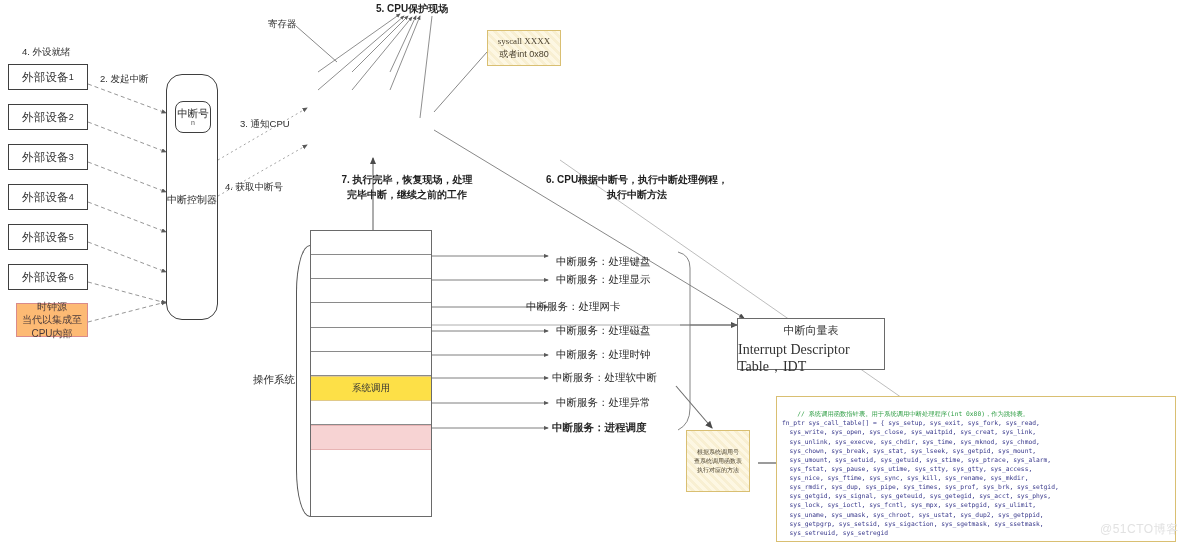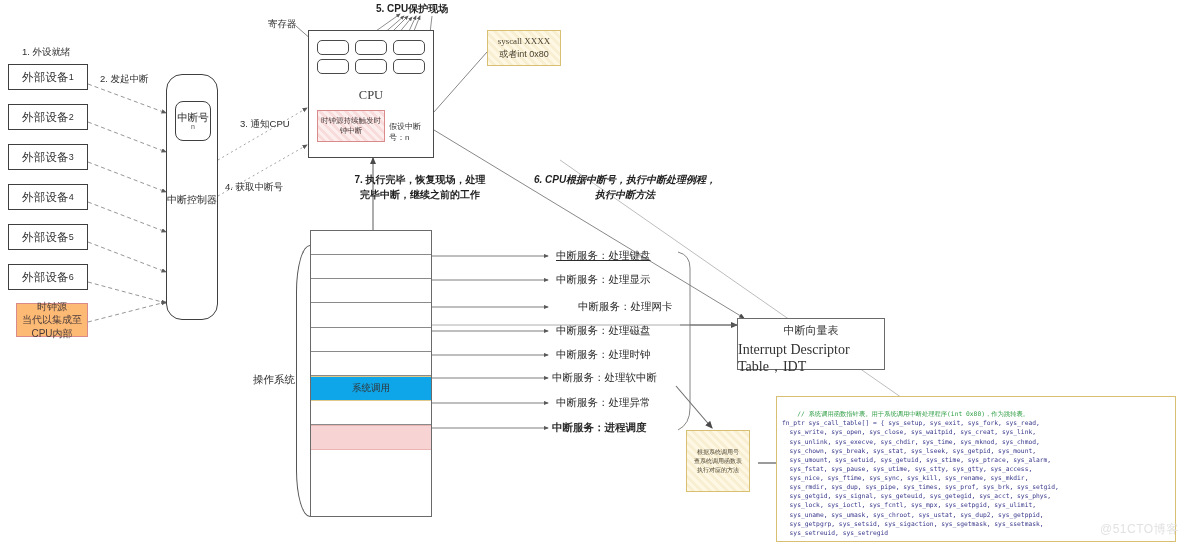--- a/index.html
+++ b/index.html
@@ -112,21 +112,21 @@
     background: #ffffff;
   }
   .os-row {
     border-bottom: 1px solid #8a8a8a;
     box-sizing: border-box;
     display:flex; align-items:center; justify-content:center;
     font-size: 9.5px; color:#333;
   }
   .os-row.blank { border-bottom: 1px solid #8a8a8a; }
   .os-row.syscall {
-    background:#0ea5e9; border-top:1px solid #e0c98a; border-bottom:1px solid #e0c98a;
+    background:#fde047; border-top:1px solid #e0c98a; border-bottom:1px solid #e0c98a;
   }
   .os-row.sched {
     background:#f7d3d3; border-top:1px solid #e8b4b4; border-bottom:1px solid #e8b4b4;
   }
   .os-row.last { border-bottom: none; }
 
   .brace {
     border-left: 1.3px solid #555;
     border-top-left-radius: 60px 200px;
     border-bottom-left-radius: 60px 200px;
@@ -236,21 +236,21 @@
     <path d="M678,252 Q690,255 690,268 L690,408 Q690,424 678,430" stroke="#777" stroke-width="0.9" fill="none"></path>
 
     <path d="M676,386 L712,428" stroke="#6a6a6a" stroke-width="1.1" fill="none" marker-end="url(#ah)"></path>
     <path d="M690,325 L737,325" stroke="#777" stroke-width="0.8" fill="none"></path>
 
     <path d="M758,463 L783,463" stroke="#4a4a4a" stroke-width="1.1" fill="none" marker-end="url(#ah)"></path>
 
     <path d="M560,160 L905,400" stroke="#8a8a8a" stroke-width="0.75" fill="none" opacity="0.75"></path>
   </svg>
 
-  <div class="abs lbl" style="left:22px; top:46px;">1. 外设就绪</div>
+  <div class="abs lbl" style="left:22px; top:46px;">4. 外设就绪</div>
 
   <div class="abs dev-box" style="left:8px; top:64px; width:80px; height:26px;">
     <span>外部设备</span>
       <span class="sub">1</span>
   </div>
   <div class="abs dev-box" style="left:8px; top:104px; width:80px; height:26px;">
     <span>外部设备</span>
       <span class="sub">2</span>
   </div>
   <div class="abs dev-box" style="left:8px; top:144px; width:80px; height:26px;">
@@ -272,58 +272,43 @@
 
   <div class="abs clock-box" style="left:16px; top:303px; width:72px; height:34px;">
     <span style="white-space:pre-line;">时钟源
 当代以集成至
 CPU内部</span>
   </div>
 
   <div class="abs lbl" style="left:100px; top:73px;">2. 发起中断</div>
 
   <div class="abs controller" style="left:166px; top:74px; width:52px; height:246px;">
-    <div class="abs irq-num" style="left:8px; top:26px; width:36px; height:40px;">
+    <div class="abs irq-num" style="left:8px; top:26px; width:36px; height:32px;">
       <span>中断号</span>
       <span class="tiny">n</span>
     </div>
     <div class="controller-label" style="top:118px;">中断控制器</div>
   </div>
 
   <div class="abs lbl" style="left:240px; top:118px;">3. 通知CPU</div>
   <div class="abs lbl" style="left:225px; top:181px;">4. 获取中断号</div>
 
   <div class="abs lbl" style="left:268px; top:18px;">寄存器</div>
   <div class="abs lbl-step" style="left:376px; top:2px;">5. CPU保护现场</div>
 
-  <div class="abs cpu-box" style="left:308px; top:30px; width:126px; height:128px;">
-    <div class="abs reg" style="left:8px; top:9px; width:32px; height:15px;"></div>
-    <div class="abs reg" style="left:46px; top:9px; width:32px; height:15px;"></div>
-    <div class="abs reg" style="left:84px; top:9px; width:32px; height:15px;"></div>
-    <div class="abs reg" style="left:8px; top:28px; width:32px; height:15px;"></div>
-    <div class="abs reg" style="left:46px; top:28px; width:32px; height:15px;"></div>
-    <div class="abs reg" style="left:84px; top:28px; width:32px; height:15px;"></div>
-
-    <div class="cpu-title" style="top:57px;">CPU</div>
-
-    <div class="abs cpu-clock" style="left:8px; top:79px; width:68px; height:32px;">
-      <span>时钟源持续触发时钟中断</span>
-    </div>
-    <div class="abs cpu-irqn" style="left:80px; top:90px;">假设中断号：n</div>
-  </div>
 
   <div class="abs note note-syscall" style="left:487px; top:30px; width:74px; height:36px;">
     <span class="serif">syscall XXXX</span>
     <span>或者int 0x80</span>
   </div>
 
-  <div class="abs lbl-step lbl-center" style="left:325px; top:172px; width:190px; white-space:pre-line; line-height:1.5;text-align:center;">7. 执行完毕，恢复现场，处理
+  <div class="abs lbl-step lbl-center" style="left:312px; top:172px; width:190px; white-space:pre-line; line-height:1.5;text-align:center;">7. 执行完毕，恢复现场，处理
 完毕中断，继续之前的工作</div>
 
-  <div class="abs lbl-step lbl-center" style="left:505px; top:172px; width:240px; white-space:pre-line; line-height:1.5;font-style:italic;">6. CPU根据中断号，执行中断处理例程，
+  <div class="abs lbl-step lbl-center" style="left:517px; top:172px; width:240px; white-space:pre-line; line-height:1.5;">6. CPU根据中断号，执行中断处理例程，
 执行中断方法</div>
 
   <div class="abs brace" style="left:296px; top:245px; width:14px; height:272px;"></div>
   <div class="abs os-label" style="left:253px; top:373px;">操作系统</div>
 
   <div class="abs os-table" style="left:310px; top:230px; width:122px; height:287px;">
     <div class="os-row blank" style="height:24px;">
         <span></span>
       </div>
     <div class="os-row blank" style="height:24px;">
@@ -348,23 +333,23 @@
         <span></span>
       </div>
     <div class="os-row sched" style="height:25px;">
         <span></span>
       </div>
     <div class="os-row last" style="height:68px;">
         <span></span>
       </div>
   </div>
 
-  <div class="abs svc" style="left:556px; top:249px;text-decoration:underline;">中断服务：处理键盘</div>
+  <div class="abs svc" style="left:556px; top:255px;">中断服务：处理键盘</div>
   <div class="abs svc" style="left:556px; top:273px;">中断服务：处理显示</div>
-  <div class="abs svc" style="left:578px; top:300px;">中断服务：处理网卡</div>
+  <div class="abs svc" style="left:526px; top:300px;">中断服务：处理网卡</div>
   <div class="abs svc" style="left:556px; top:324px;">中断服务：处理磁盘</div>
   <div class="abs svc" style="left:556px; top:348px;">中断服务：处理时钟</div>
   <div class="abs svc" style="left:552px; top:371px;">中断服务：处理软中断</div>
   <div class="abs svc" style="left:556px; top:396px;">中断服务：处理异常</div>
   <div class="abs svc bold" style="left:552px; top:421px;">中断服务：进程调度</div>
 
   <div class="abs idt" style="left:737px; top:318px; width:148px; height:52px;">
     <span class="cn">中断向量表</span>
     <span class="en">Interrupt Descriptor Table，IDT</span>
   </div>

